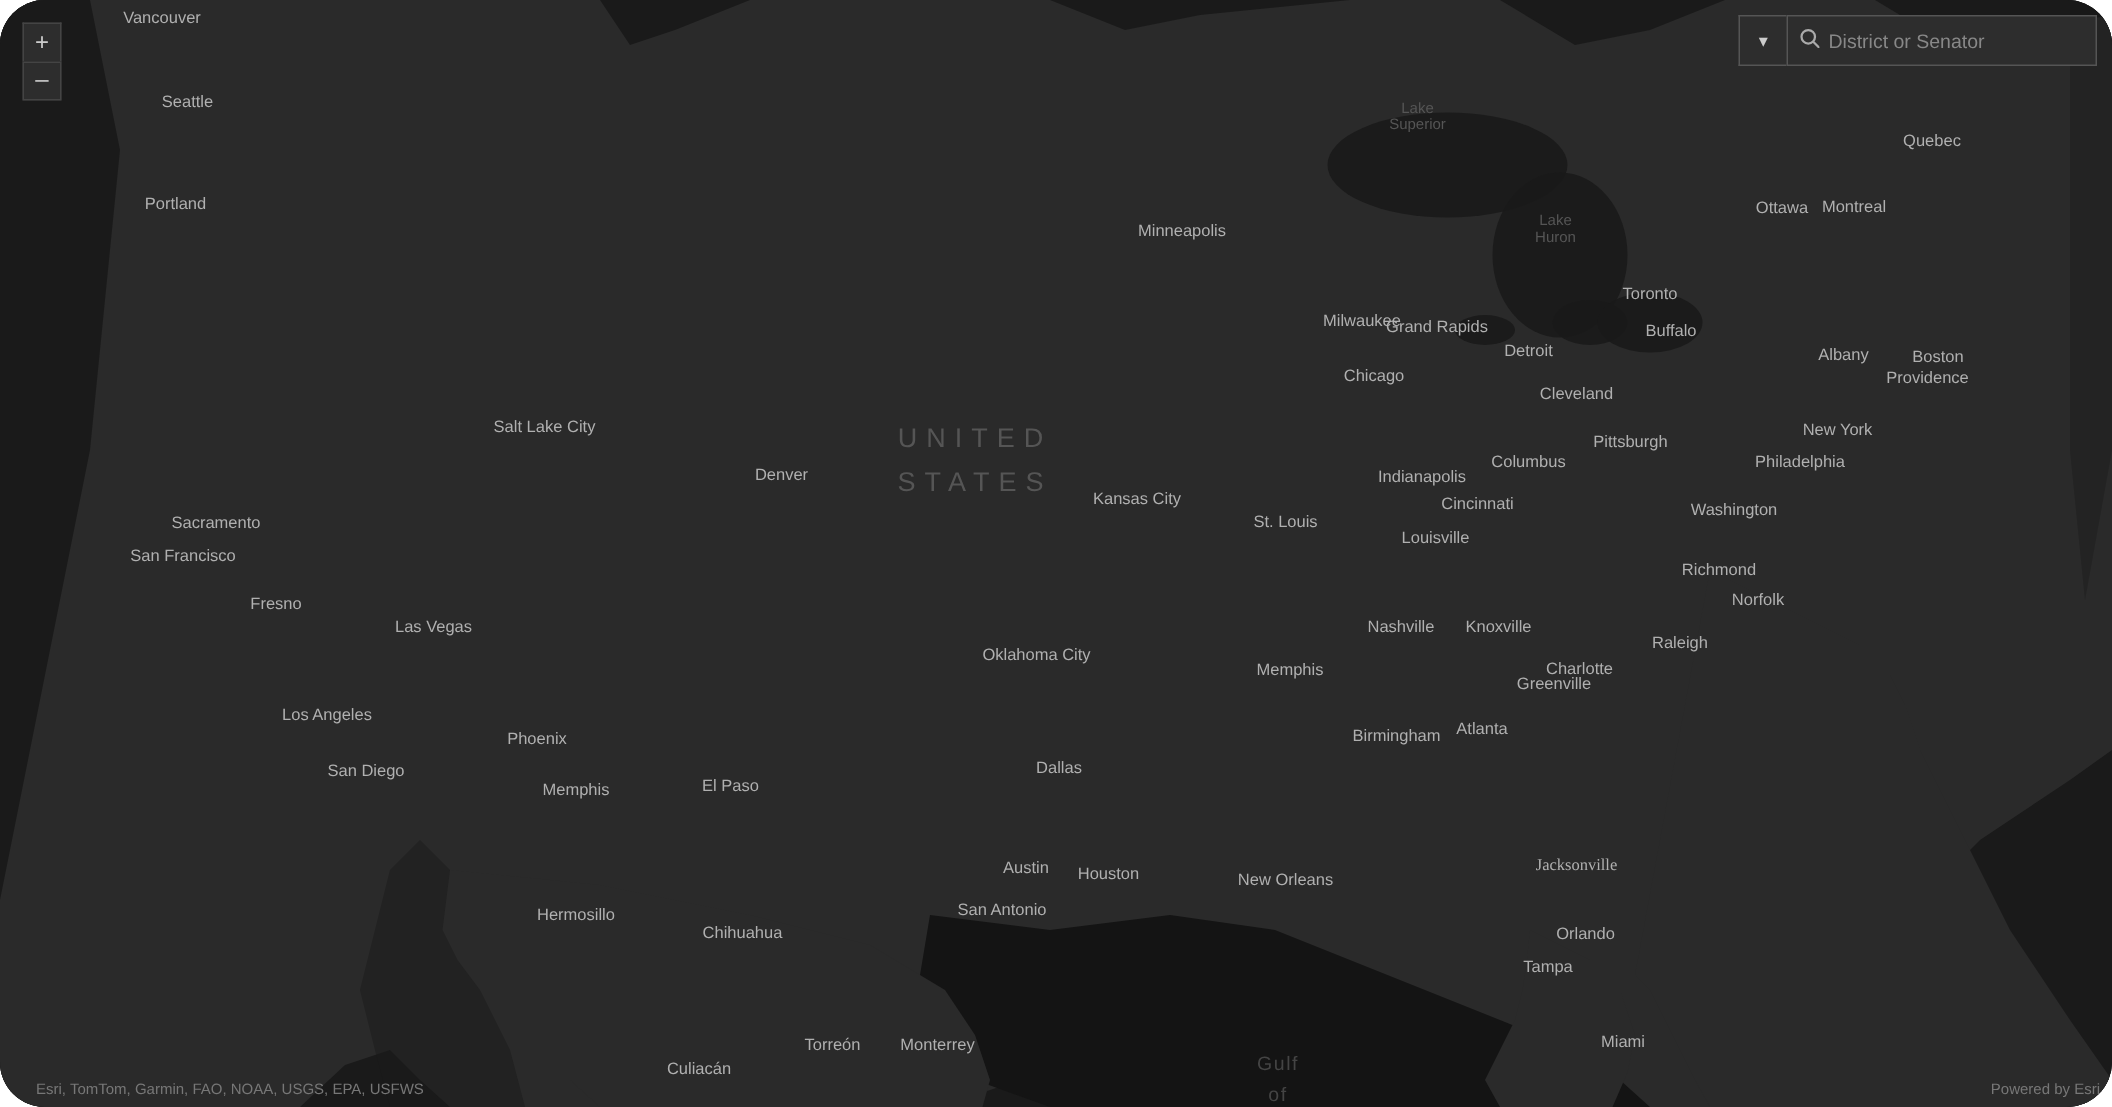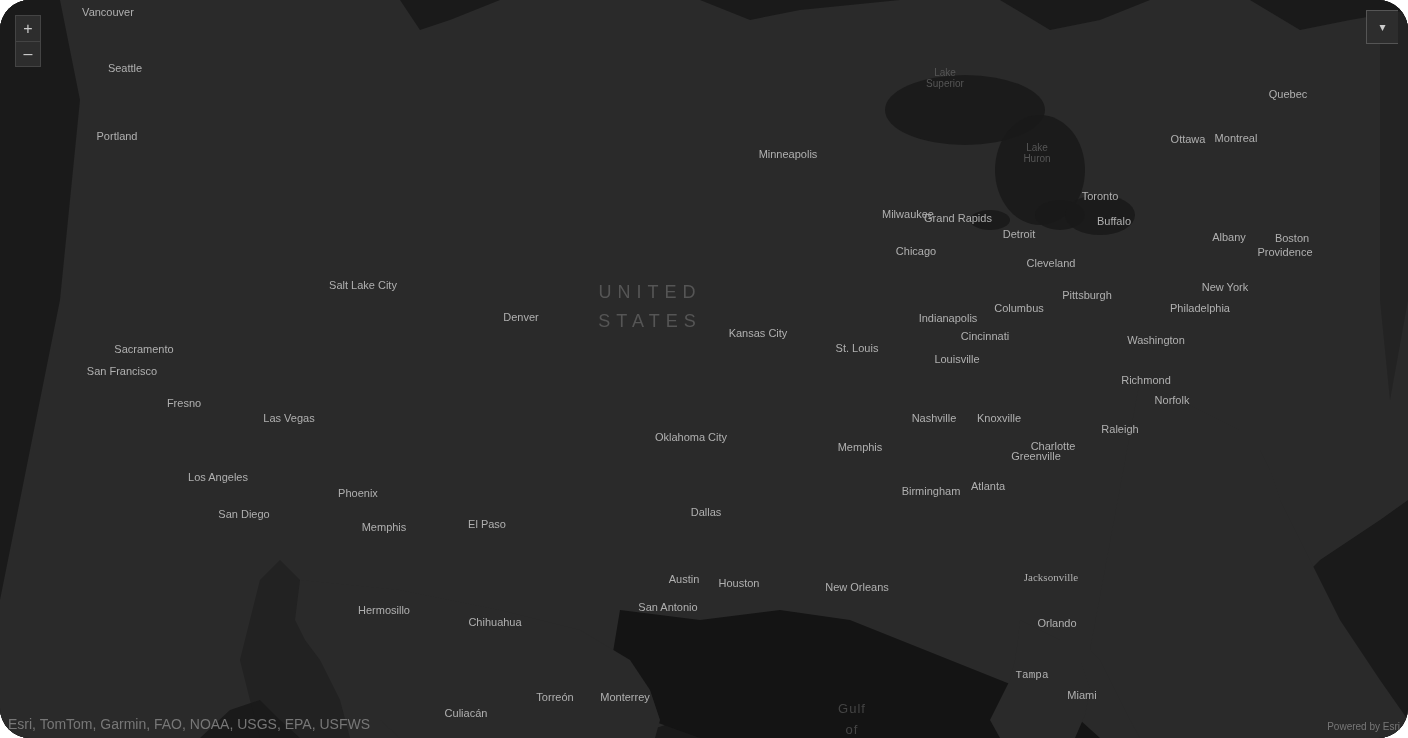--- a/index.html
+++ b/index.html
@@ -122,23 +122,23 @@
     }
 
     #search-input::placeholder {
       color: #888;
     }
 
     
     #attribution-left {
       position: absolute;
       bottom: 6px;
-      left: 8px;
+      left: 24px;
       color: #777;
-      font-size: 14px;
+      font-size: 10px;
     }
 
     #attribution-right {
       position: absolute;
       bottom: 6px;
       right: 8px;
       color: #777;
       font-size: 10px;
     }
   </style>
@@ -360,21 +360,21 @@
       <div class="city-label" style="left: 1292px; top: 238px;">Boston</div>
       <div class="city-label" style="left: 1285px; top: 252px;">Providence</div>
       <div class="city-label" style="left: 1114px; top: 221px;">Buffalo</div>
       <div class="city-label" style="left: 1100px; top: 196px;">Toronto</div>
       <div class="city-label" style="left: 1188px; top: 139px;">Ottawa</div>
       <div class="city-label" style="left: 1236px; top: 138px;">Montreal</div>
       <div class="city-label" style="left: 1288px; top: 94px;">Quebec</div>
       <div class="city-label" style="left: 857px; top: 587px;">New Orleans</div>
       <div class="city-label" style="left: 1051px; top: 577px; font-family: Liberation Serif, serif;">Jacksonville</div>
       <div class="city-label" style="left: 1057px; top: 623px;">Orlando</div>
-      <div class="city-label" style="left: 1032px; top: 675px; font-family: Liberation Mono, monospace;">Tampa</div>
+      <div class="city-label" style="left: 1032px; top: 645px;">Tampa</div>
       <div class="city-label" style="left: 1082px; top: 695px;">Miami</div>
     </div>
 
   <div class="country-label" style="left: 650px; top: 307px;">
     <div>UNITED</div>
     <div>STATES</div>
   </div>
 
   <div class="country-label" style="left: 852px; top: 720px; font-size: 13px; letter-spacing: 1px; color: #444;">
     <div>Gulf</div>
@@ -393,18 +393,27 @@
 
   <div id="zoom-controls">
     <button class="zoom-btn">+</button>
     <button class="zoom-btn">–</button>
   </div>
 
   <div id="search-bar">
     <button id="search-dropdown-btn">
       <span style="font-size:12px; color:#ccc;">▾</span>
     </button>
+    <div id="search-input-wrapper">
+      <span id="search-icon-el">
+        <svg width="13" height="13" viewBox="0 0 13 13" fill="none" xmlns="http://www.w3.org/2000/svg">
+          <circle cx="5.5" cy="5.5" r="4.5" stroke="#aaa" stroke-width="1.5"></circle>
+          <line x1="9" y1="9" x2="12.5" y2="12.5" stroke="#aaa" stroke-width="1.5" stroke-linecap="round"></line>
+        </svg>
+      </span>
+      <input type="text" id="search-input" placeholder="District or Senator" style="">
+    </div>
   </div>
 
   <div id="attribution-left">Esri, TomTom, Garmin, FAO, NOAA, USGS, EPA, USFWS</div>
 
   <div id="attribution-right">Powered by Esri</div>
 </div>
 
 </body></html>

